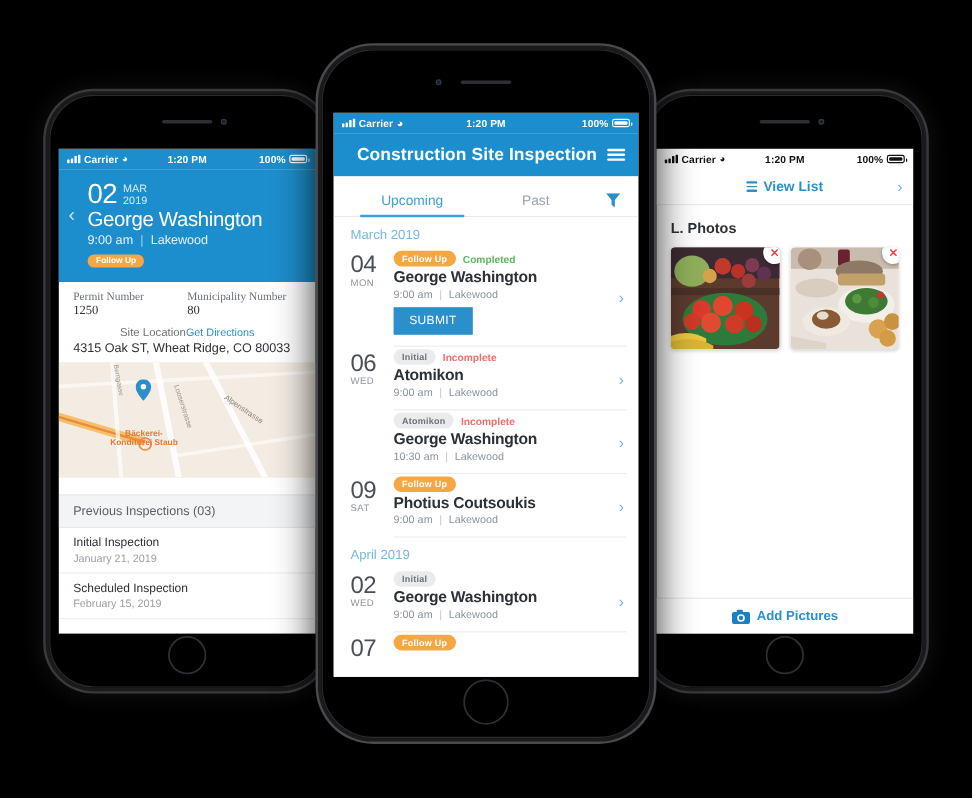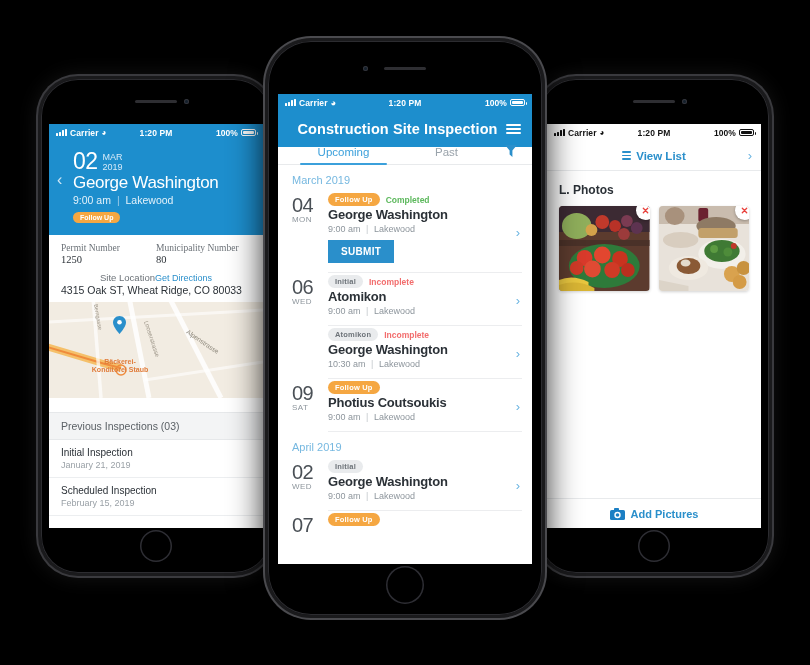--- a/index.html
+++ b/index.html
@@ -50,21 +50,21 @@
                 height:3.5px; background:currentColor; border-radius:0 1px 1px 0;}
   .batt i { display:block; height:100%; width:100%; background:currentColor; border-radius:1px; }
 
   
   .c-nav { background:#1d8ecd; color:#fff; height:36px; display:flex; align-items:center;
            padding:0 11px; }
   .c-nav .title { flex:1; text-align:center; font-size:14.5px; font-weight:bold; letter-spacing:.1px;}
   .burger { width:15px; display:flex; flex-direction:column; gap:2.5px; flex:0 0 auto; cursor:pointer;}
   .burger span { display:block; height:1.8px; background:#fff; border-radius:1px; }
 
-  .c-tabs { display:flex; align-items:flex-end; height:18px; padding:0 8px 0 14px;
+  .c-tabs { display:flex; align-items:flex-end; height:34px; padding:0 8px 0 14px;
             border-bottom:1px solid #e8eaec; background:#fff; }
   .tab { flex:1; text-align:center; font-size:11.5px; padding-bottom:6px; position:relative; cursor:pointer;}
   .tab.active { color:#3ba0db; }
   .tab.inactive { color:#9aa3ab; }
   .tab.active::after { content:""; position:absolute; left:8%; right:8%; bottom:-1px;
                        height:2.5px; background:#3ba0db; border-radius:2px; }
   .funnel { width:26px; flex:0 0 26px; display:flex; justify-content:center; padding-bottom:7px; cursor:pointer;}
 
   .c-list { height:400px; overflow:hidden; background:#fff; }
   .month { font-size:11px; color:#76b8e0; padding:9px 14px 5px; }
@@ -79,21 +79,21 @@
   .pill.follow { background:#f5a742; color:#fff; }
   .pill.initial{ background:#e9ebed; color:#6c7278; }
   .pill.sched  { background:#e9ebed; color:#6c7278; }
   .state { font-size:8.5px; font-weight:bold; }
   .state.done { color:#5cb85c; }
   .state.inc  { color:#f26d6d; }
   .evt-name { font-size:13px; font-weight:bold; color:#2b3137; letter-spacing:-.2px; margin:1px 0 2px;}
   .evt-meta { font-size:9px; color:#8d959c; }
   .evt-meta b { font-weight:normal; color:#c3c8cc; margin:0 3px; }
   .submit { margin-top:6px; display:inline-block; background:#2a8fcb; color:#fff;
-            font-size:10px; font-weight:bold; padding:6px 13px; border-radius:0;
+            font-size:10px; font-weight:normal; padding:6px 13px; border-radius:0;
             letter-spacing:.3px; cursor:pointer; border:none;}
   .chev { position:absolute; right:12px; top:50%; transform:translateY(-50%);
           color:#6bb5e2; font-size:13px; }
   .chev-wrap { position:relative; }
 
   
   .l-hero { background:#1d8ecd; color:#fff; padding:9px 12px 11px 24px; position:relative; }
   .l-back { position:absolute; left:8px; top:30px; font-size:16px; color:#cfe7f6; font-weight:300;}
   .l-dateline { display:flex; align-items:flex-start; gap:5px; }
   .l-day { font-size:23px; font-weight:300; line-height:22px; letter-spacing:-.5px;}

